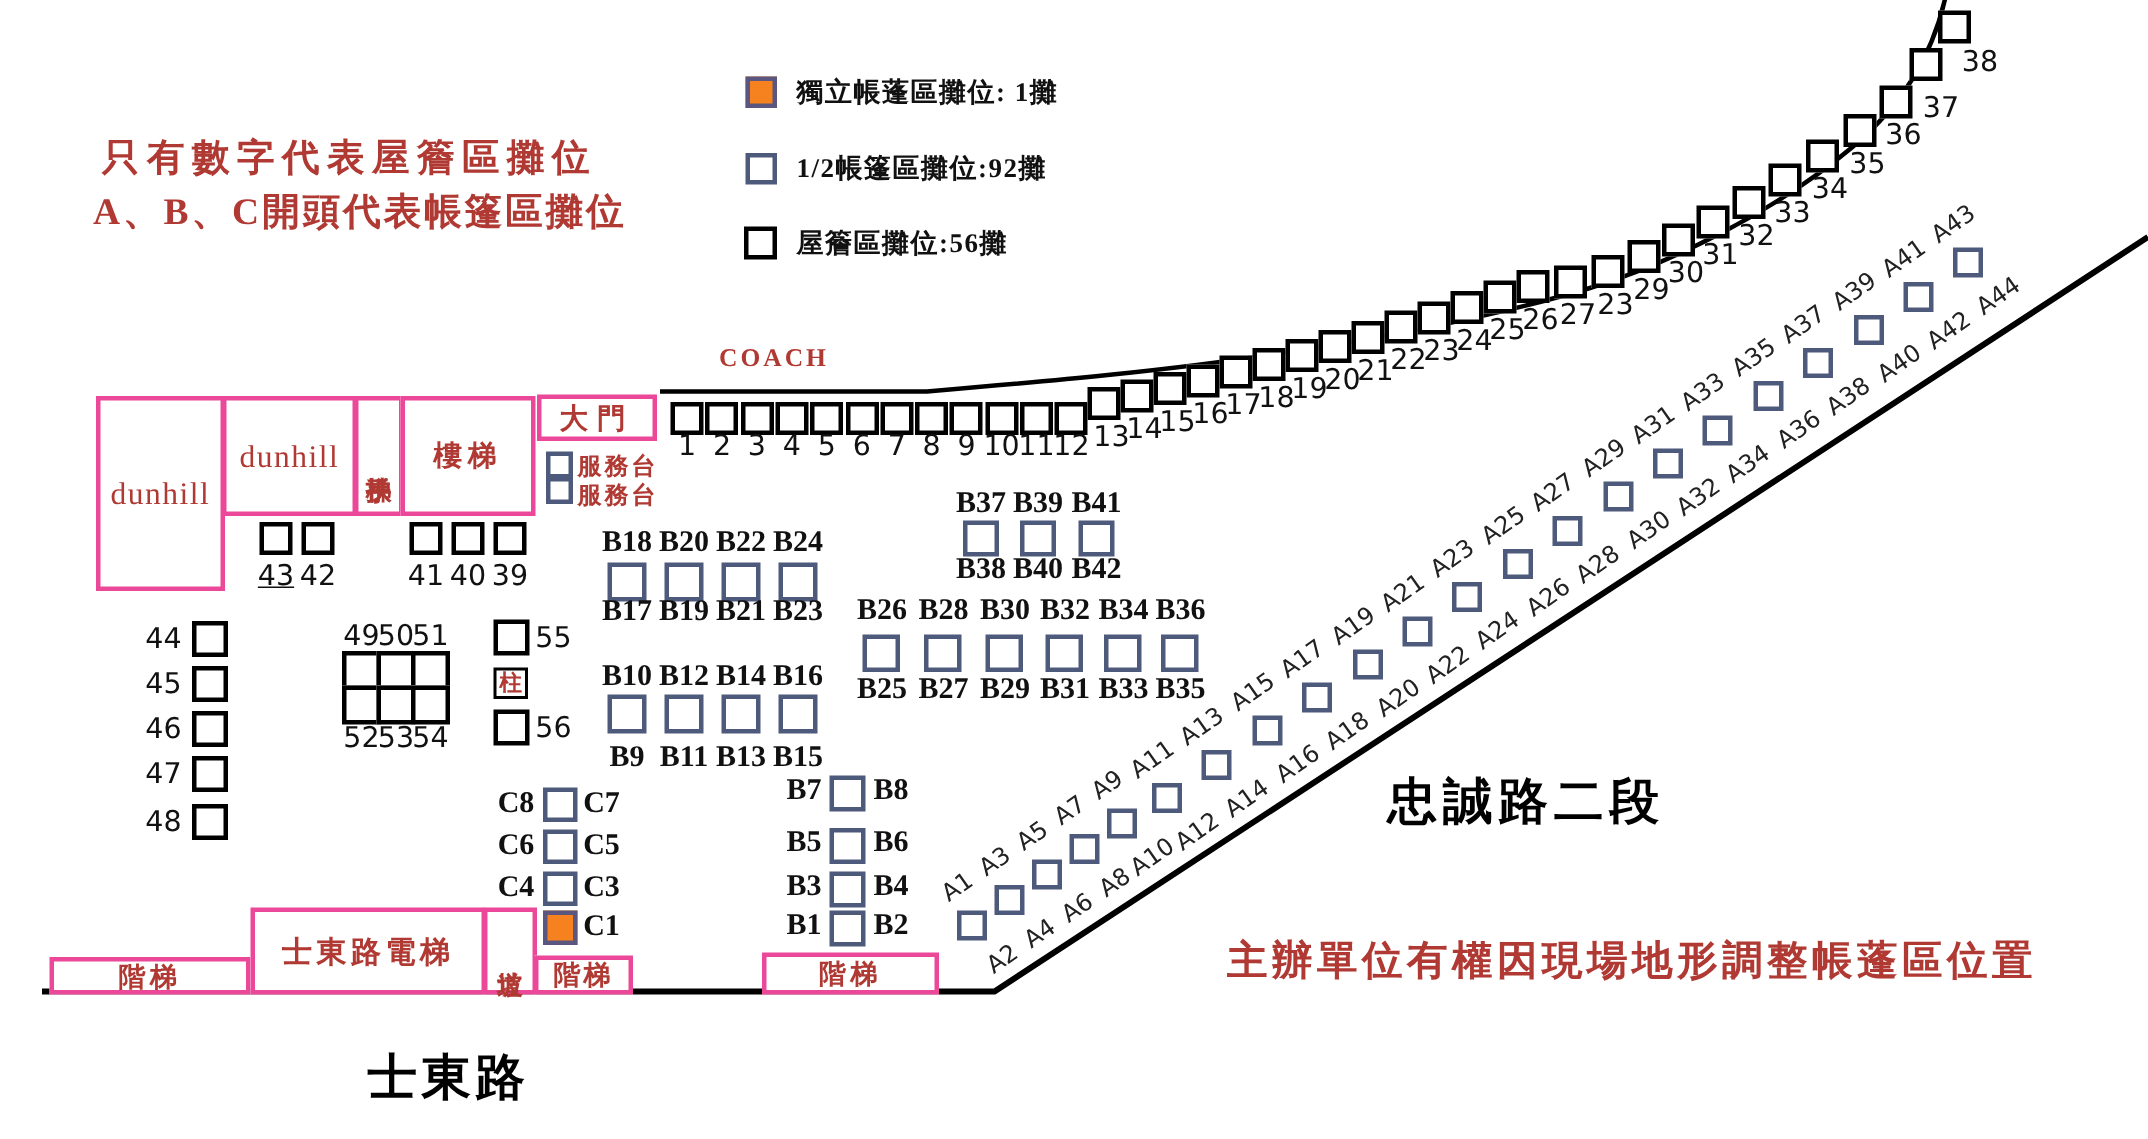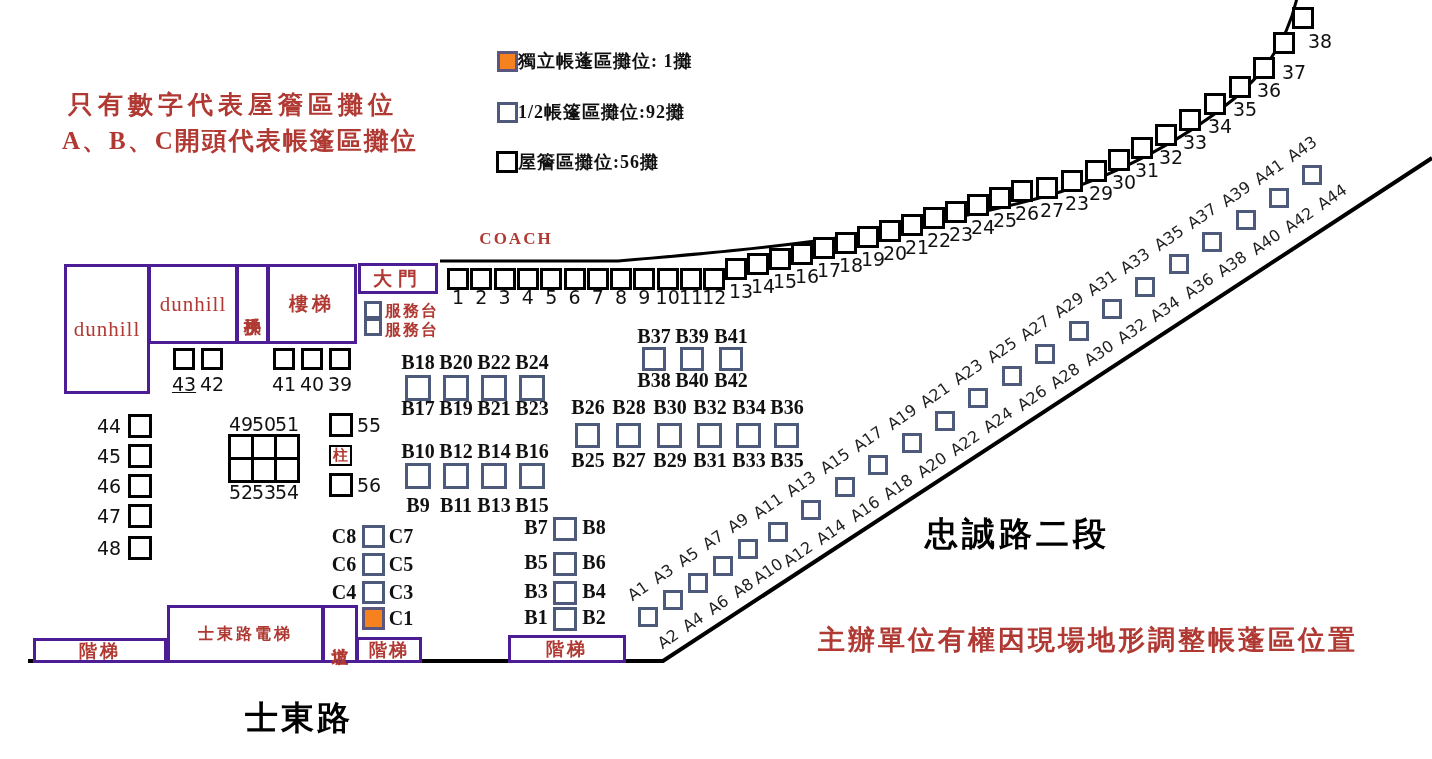--- a/index.html
+++ b/index.html
@@ -1,34 +1,34 @@
 <!DOCTYPE html>
 <html><head>
 <meta charset="utf-8">
 <style>
   html,body{margin:0;padding:0;background:#fff;}
   #canvas{position:relative;width:1432px;height:759px;background:#ffffff;overflow:hidden;
           font-family:"Liberation Serif",serif;}
   #roads{position:absolute;left:0;top:0;z-index:0;}
-  .bld{position:absolute;border:3px solid #4c1d95;background:#fff;box-sizing:border-box;
+  .bld{position:absolute;border:3px solid #ec4899;background:#fff;box-sizing:border-box;
        display:flex;align-items:center;justify-content:center;z-index:1;}
   .bld-label{font-weight:bold;color:#b03a33;white-space:nowrap;}
   .vert{writing-mode:vertical-rl;text-orientation:upright;}
   .sq{position:absolute;box-sizing:border-box;background:#fff;z-index:2;}
   .eave{border:3px solid #000;}
   .half{border:3px solid #4e5a7b;}
   .ind{border:3px solid #5b567f;background:#f6821f;}
   .lbl{position:absolute;transform:translate(-50%,-50%);white-space:nowrap;z-index:3;}
   .num{font-family:"DejaVu Sans",sans-serif;font-size:19px;color:#111;}
   .bser{font-family:"Liberation Serif",serif;font-weight:bold;font-size:20px;color:#111;}
   .alab{font-family:"DejaVu Sans",sans-serif;font-size:16px;color:#222;}
   .title{position:absolute;left:112px;top:30px;font-size:40px;font-weight:bold;color:#000;
          letter-spacing:5px;z-index:3;}
   .note{position:absolute;font-size:25px;font-weight:bold;color:#b03a33;z-index:3;white-space:nowrap;}
-  .legend-row{position:absolute;display:flex;align-items:center;gap:0;z-index:3;}
+  .legend-row{position:absolute;display:flex;align-items:center;gap:13px;z-index:3;}
   .legend-swatch{width:21px;height:21px;box-sizing:border-box;}
   .legend-label{font-size:18px;font-weight:bold;color:#111;letter-spacing:1px;white-space:nowrap;}
   .coach{position:absolute;left:516px;top:239px;transform:translate(-50%,-50%);
          font-size:17px;font-weight:bold;color:#b03a33;letter-spacing:2px;z-index:3;}
   .roadname{position:absolute;font-weight:bold;color:#000;white-space:nowrap;z-index:3;}
   .disclaimer{position:absolute;left:818px;top:622px;font-size:27px;font-weight:bold;
               color:#b03a33;letter-spacing:3px;white-space:nowrap;z-index:3;}
   .svc-label{position:absolute;font-size:16px;font-weight:bold;color:#b03a33;
              letter-spacing:2px;z-index:3;white-space:nowrap;}
   .pillar{position:absolute;left:329px;top:445px;width:23px;height:21px;border:2px solid #000;
@@ -87,21 +87,21 @@
   <div class="sq half" style="left:364px;top:318px;width:18px;height:18px;"></div>
   <div class="svc-label" style="left:385px;top:301px;">服務台</div>
   <div class="svc-label" style="left:385px;top:320px;">服務台</div>
 
   <div class="pillar">柱</div>
 
   <div class="bld" style="left:33px;top:638px;width:134px;height:25px;">
     <span class="bld-label" style="font-size:18px;letter-spacing:3px;">階梯</span>
   </div>
   <div class="bld" style="left:167px;top:605px;width:157px;height:58px;">
-    <span class="bld-label" style="font-size:16px;letter-spacing:3px;">士東路電梯</span>
+    <span class="bld-label" style="font-size:20px;letter-spacing:3px;">士東路電梯</span>
   </div>
   <div class="bld" style="left:322px;top:605px;width:36px;height:58px;">
     <span class="bld-label vert" style="font-size:17px;">坡道</span>
   </div>
   <div class="bld" style="left:356px;top:637px;width:66px;height:26px;">
     <span class="bld-label" style="font-size:18px;letter-spacing:2px;">階梯</span>
   </div>
   <div class="bld" style="left:508px;top:635px;width:118px;height:28px;">
     <span class="bld-label" style="font-size:18px;letter-spacing:3px;">階梯</span>
   </div>

